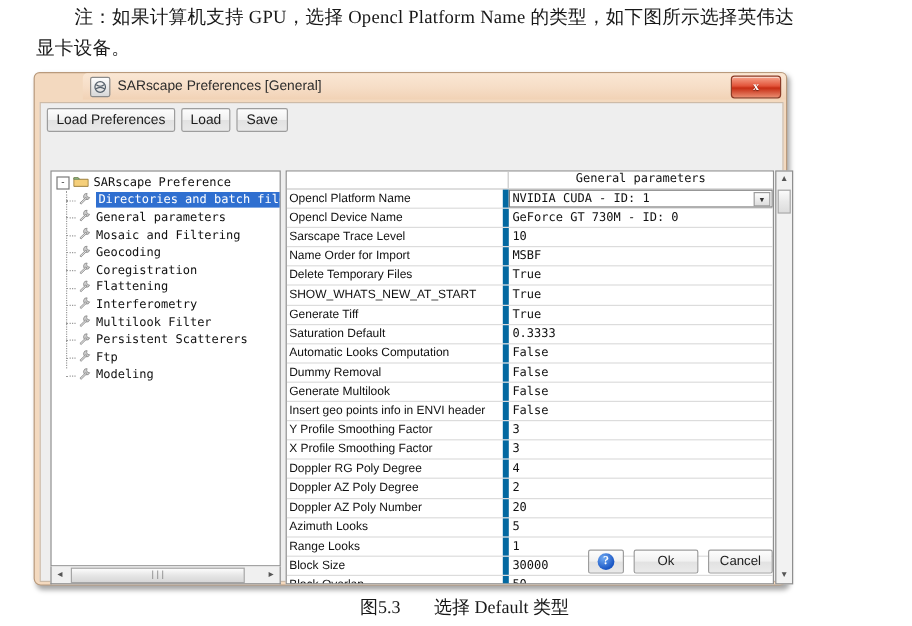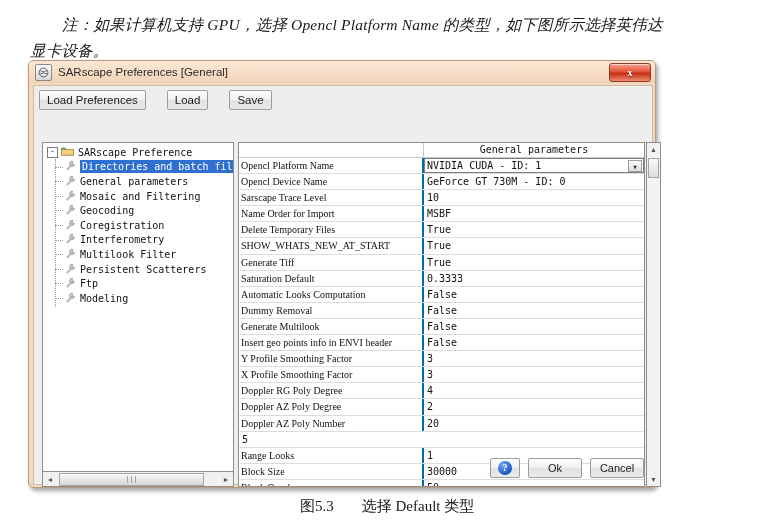--- a/index.html
+++ b/index.html
@@ -13,43 +13,43 @@
     position: relative;
     overflow: hidden;
     font-family: "Liberation Sans", sans-serif;
     color: #000;
   }
 
   
   .doc-text {
     position: absolute;
     left: 30px;
-    top: 12px;
+    top: 2px;
     width: 706px;
     font-family: "Liberation Serif", serif;
     font-size: 15.5px;
     line-height: 26px;
     color: #181818;
     letter-spacing: 0.2px;
-    font-style: italic;
   }
   .doc-text .indent { display: inline-block; width: 32px; }
 
   
   .dialog {
     position: absolute;
     left: 28px;
     top: 60px;
     width: 628px;
     height: 428px;
     background: #f3d9bf;
     border: 1px solid #b99a7c;
     border-radius: 5px 5px 6px 6px;
     box-shadow: 2px 3px 4px rgba(0,0,0,0.35);
     box-sizing: border-box;
+    padding-left: 40px;
   }
   .titlebar {
     position: relative;
     height: 22px;
     background: linear-gradient(to bottom, #fae7d4 0%, #f6ddc6 55%, #f1d2b5 100%);
     border-radius: 4px 4px 0 0;
     display: flex;
     align-items: center;
     padding-left: 6px;
     box-sizing: border-box;
@@ -96,21 +96,21 @@
     width: 620px; height: 400px;
     background: #eeeeee;
     border: 1px solid #cdbba8;
     box-sizing: border-box;
   }
 
   .toolbar {
     position: absolute;
     left: 5px; top: 4px;
     display: flex;
-    gap: 21px;
+    gap: 5px;
   }
   .tb-btn {
     height: 20px;
     min-width: 34px;
     padding: 0 7px;
     font-size: 11.5px;
     font-family: "Liberation Sans", sans-serif;
     color: #1c1c1c;
     background: linear-gradient(to bottom,#fdfdfd 0%,#f1f1f1 48%,#e2e2e2 52%,#e9e9e9 100%);
     border: 1px solid #9d9d9d;
@@ -242,24 +242,24 @@
     line-height: 13px;
   }
   .tbl-row {
     display: flex;
     height: 16.1px;
     border-bottom: 1px solid #dcdcdc;
     box-sizing: border-box;
   }
   .td-name {
     width: 185px;
-    border-right: 2px solid #0369a1;
+    border-right: 5px solid #0369a1;
     box-sizing: border-box;
     padding-left: 2px;
-    font-family: Liberation Serif, serif;
+    font-family: Liberation Sans, sans-serif;
     font-size: 10px;
     color: #101010;
     line-height: 15px;
     white-space: nowrap;
     overflow: hidden;
   }
   .td-val {
     flex: 1 1 auto;
     padding-left: 3px;
     font-family: "DejaVu Sans Mono", monospace;
@@ -453,20 +453,28 @@
                   <path d="M6.6 4.4 L1.6 9.2 L2.6 10.1 L7.5 5.3 Z" fill="#dcdcdc" stroke="#8a8a8a" stroke-width="0.7"></path>
                 </svg></span>
               <span class="tree-label">Coregistration</span>
             </div>
             <div class="tree-row child">
               <span class="dash"></span>
               <span class="wrench-ico"><svg width="11" height="11" viewBox="0 0 11 11">
                   <path d="M7.6 1.2 a2.6 2.6 0 1 0 2.1 3.4 L7.9 4.2 L7.2 2.6 Z" fill="#cfcfcf" stroke="#8a8a8a" stroke-width="0.7"></path>
                   <path d="M6.6 4.4 L1.6 9.2 L2.6 10.1 L7.5 5.3 Z" fill="#dcdcdc" stroke="#8a8a8a" stroke-width="0.7"></path>
                 </svg></span>
+              <span class="tree-label">Flattening</span>
+            </div>
+            <div class="tree-row child">
+              <span class="dash"></span>
+              <span class="wrench-ico"><svg width="11" height="11" viewBox="0 0 11 11">
+                  <path d="M7.6 1.2 a2.6 2.6 0 1 0 2.1 3.4 L7.9 4.2 L7.2 2.6 Z" fill="#cfcfcf" stroke="#8a8a8a" stroke-width="0.7"></path>
+                  <path d="M6.6 4.4 L1.6 9.2 L2.6 10.1 L7.5 5.3 Z" fill="#dcdcdc" stroke="#8a8a8a" stroke-width="0.7"></path>
+                </svg></span>
               <span class="tree-label">Interferometry</span>
             </div>
             <div class="tree-row child">
               <span class="dash"></span>
               <span class="wrench-ico"><svg width="11" height="11" viewBox="0 0 11 11">
                   <path d="M7.6 1.2 a2.6 2.6 0 1 0 2.1 3.4 L7.9 4.2 L7.2 2.6 Z" fill="#cfcfcf" stroke="#8a8a8a" stroke-width="0.7"></path>
                   <path d="M6.6 4.4 L1.6 9.2 L2.6 10.1 L7.5 5.3 Z" fill="#dcdcdc" stroke="#8a8a8a" stroke-width="0.7"></path>
                 </svg></span>
               <span class="tree-label">Multilook Filter</span>
             </div>
@@ -574,20 +582,21 @@
           </div>
           <div class="tbl-row">
             <div class="td-name">Doppler AZ Poly Degree</div>
             <div class="td-val"><span>2</span></div>
           </div>
           <div class="tbl-row">
             <div class="td-name">Doppler AZ Poly Number</div>
             <div class="td-val"><span>20</span></div>
           </div>
           <div class="tbl-row">
+            <div class="td-name">Azimuth Looks</div>
             <div class="td-val"><span>5</span></div>
           </div>
           <div class="tbl-row">
             <div class="td-name">Range Looks</div>
             <div class="td-val"><span>1</span></div>
           </div>
           <div class="tbl-row">
             <div class="td-name">Block Size</div>
             <div class="td-val"><span>30000</span></div>
           </div>

